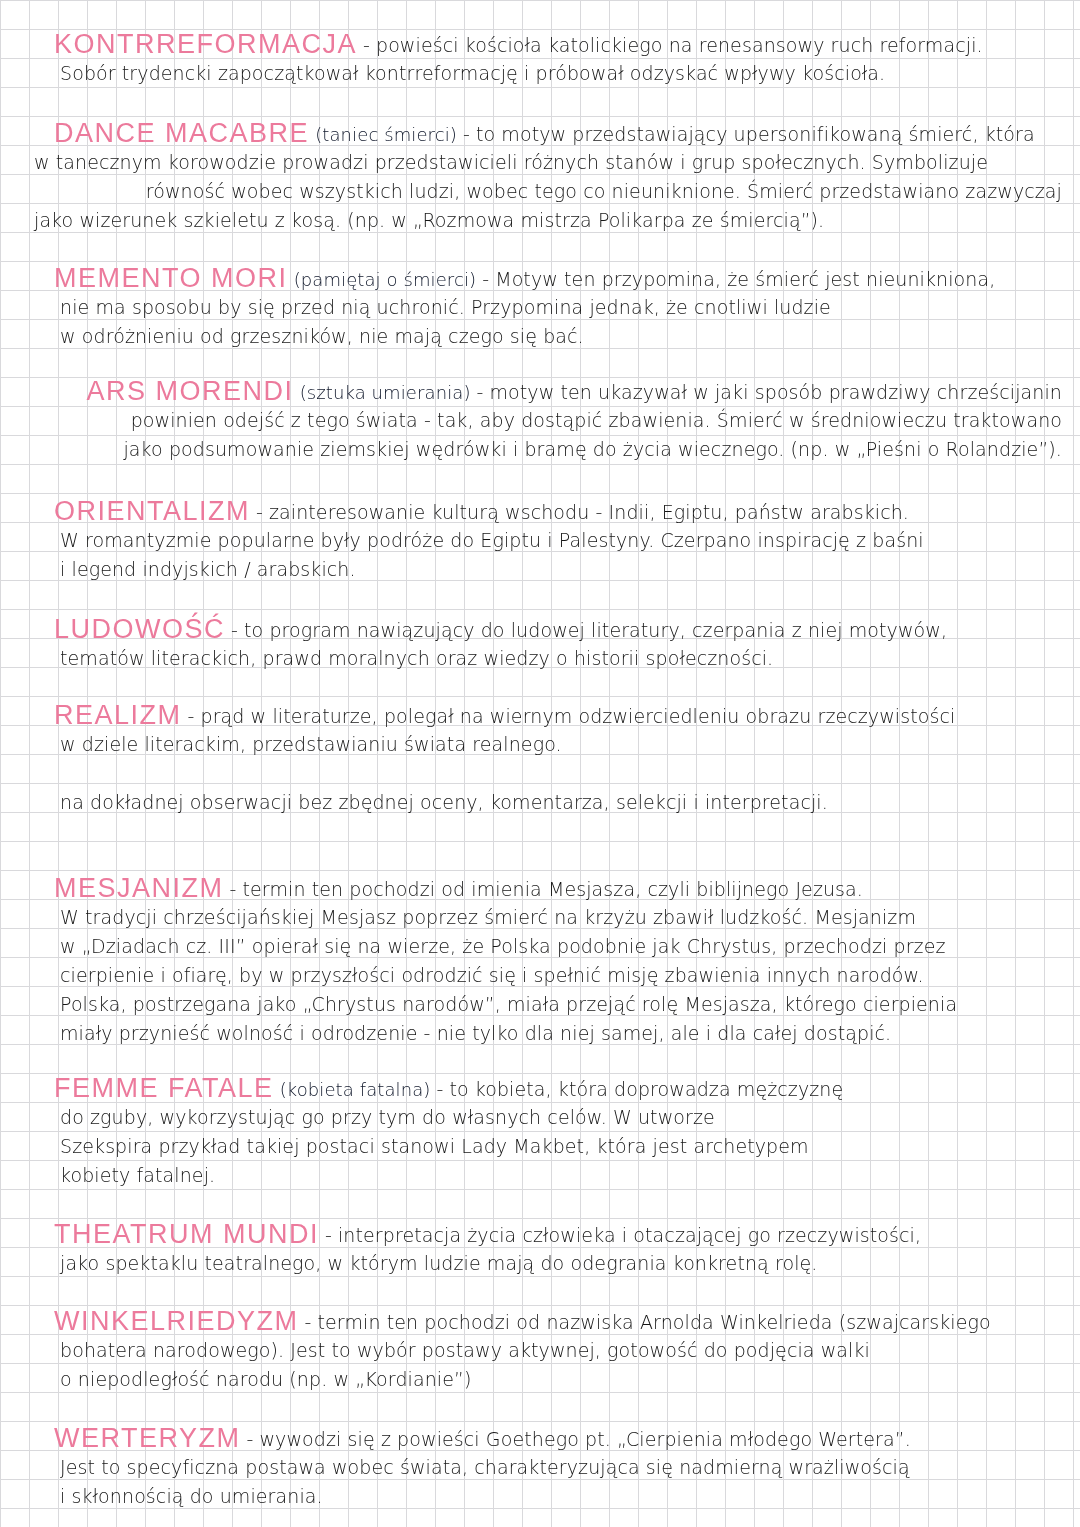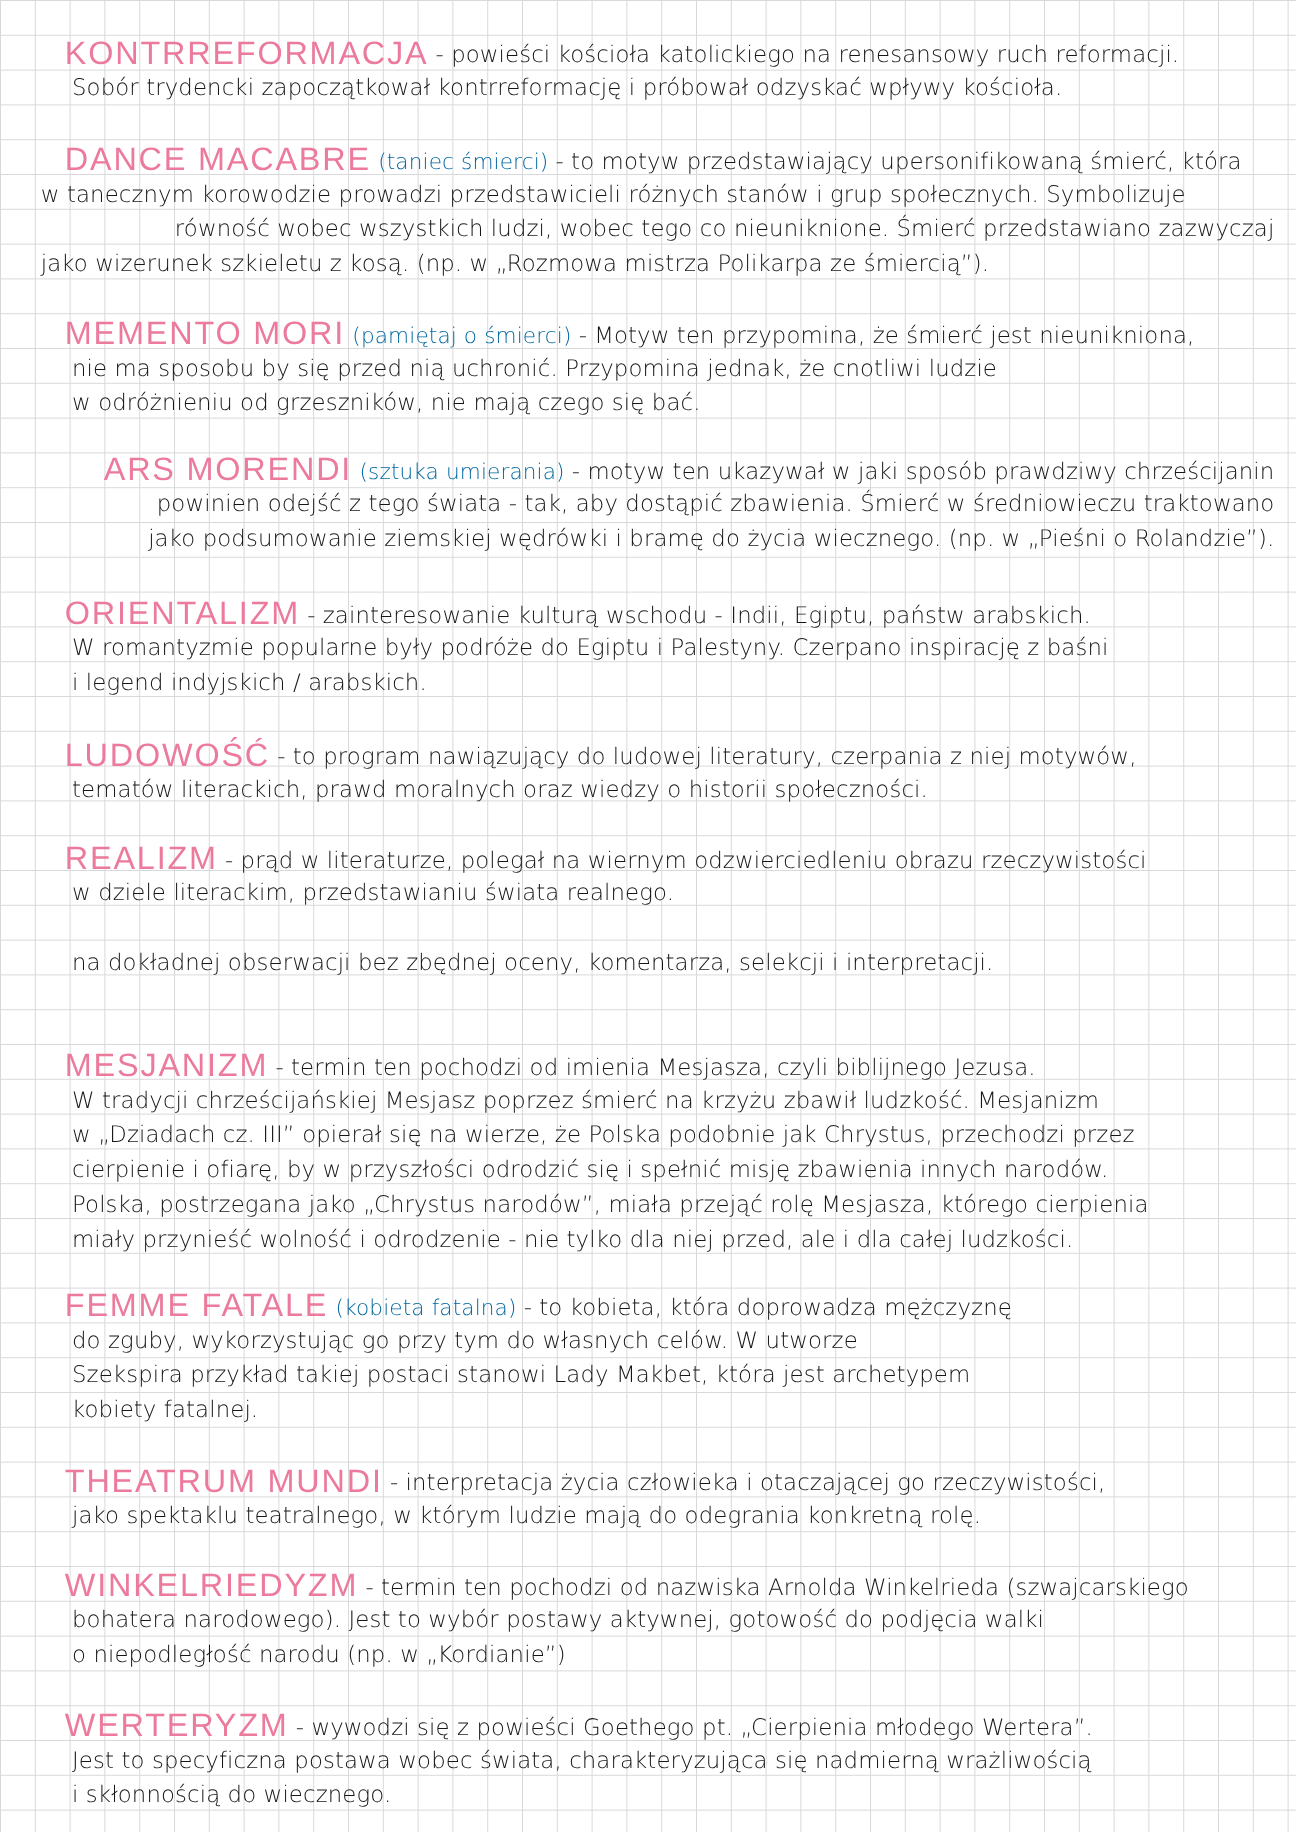--- a/index.html
+++ b/index.html
@@ -37,21 +37,21 @@
     font-size: 27px;
     font-weight: 400;
     letter-spacing: 1.5px;
     color: #ec7a9c;
     vertical-align: -1px;
     margin-left: 24px;
   }
   .gloss {
     font-family: "DejaVu Sans", sans-serif;
     font-size: 18px;
-    color: #0369a1;
+    color: #0f172a;
     font-weight: 300;
   }
   .dash { padding: 0 6px; }
 </style>
 </head>
 <body>
 
 <div class="entry" style="top:30px;">
   <div class="line">
     <span class="term">KONTRREFORMACJA</span><span class="dash">-</span><span>powieści kościoła katolickiego na renesansowy ruch reformacji.</span>
@@ -114,21 +114,21 @@
 </div>
 
 <div class="entry" style="top:874px;">
   <div class="line">
     <span class="term">MESJANIZM</span><span class="dash">-</span><span>termin ten pochodzi od imienia Mesjasza, czyli biblijnego Jezusa.</span>
   </div>
   <div class="line indent">W tradycji chrześcijańskiej Mesjasz poprzez śmierć na krzyżu zbawił ludzkość. Mesjanizm</div>
   <div class="line indent">w „Dziadach cz. III” opierał się na wierze, że Polska podobnie jak Chrystus, przechodzi przez</div>
   <div class="line indent">cierpienie i ofiarę, by w przyszłości odrodzić się i spełnić misję zbawienia innych narodów.</div>
   <div class="line indent">Polska, postrzegana jako „Chrystus narodów”, miała przejąć rolę Mesjasza, którego cierpienia</div>
-  <div class="line indent">miały przynieść wolność i odrodzenie - nie tylko dla niej przed, ale i dla całej ludzkości.</div>
+  <div class="line indent">miały przynieść wolność i odrodzenie - nie tylko dla niej samej, ale i dla całej dostąpić.</div>
 </div>
 
 <div class="entry" style="top:1074px;">
   <div class="line">
     <span class="term">FEMME FATALE</span>
     <span class="gloss">(kobieta fatalna)</span><span class="dash">-</span><span>to kobieta, która doprowadza mężczyznę</span>
   </div>
   <div class="line indent">do zguby, wykorzystując go przy tym do własnych celów. W utworze</div>
   <div class="line indent">Szekspira przykład takiej postaci stanowi Lady Makbet, która jest archetypem</div>
   <div class="line indent">kobiety fatalnej.</div>
@@ -147,14 +147,14 @@
   </div>
   <div class="line indent">bohatera narodowego). Jest to wybór postawy aktywnej, gotowość do podjęcia walki</div>
   <div class="line indent">o niepodległość narodu (np. w „Kordianie”)</div>
 </div>
 
 <div class="entry" style="top:1424px;">
   <div class="line">
     <span class="term">WERTERYZM</span><span class="dash">-</span><span>wywodzi się z powieści Goethego pt. „Cierpienia młodego Wertera”.</span>
   </div>
   <div class="line indent">Jest to specyficzna postawa wobec świata, charakteryzująca się nadmierną wrażliwością</div>
-  <div class="line indent">i skłonnością do wiecznego.</div>
+  <div class="line indent">i skłonnością do umierania.</div>
 </div>
 
 </body></html>

